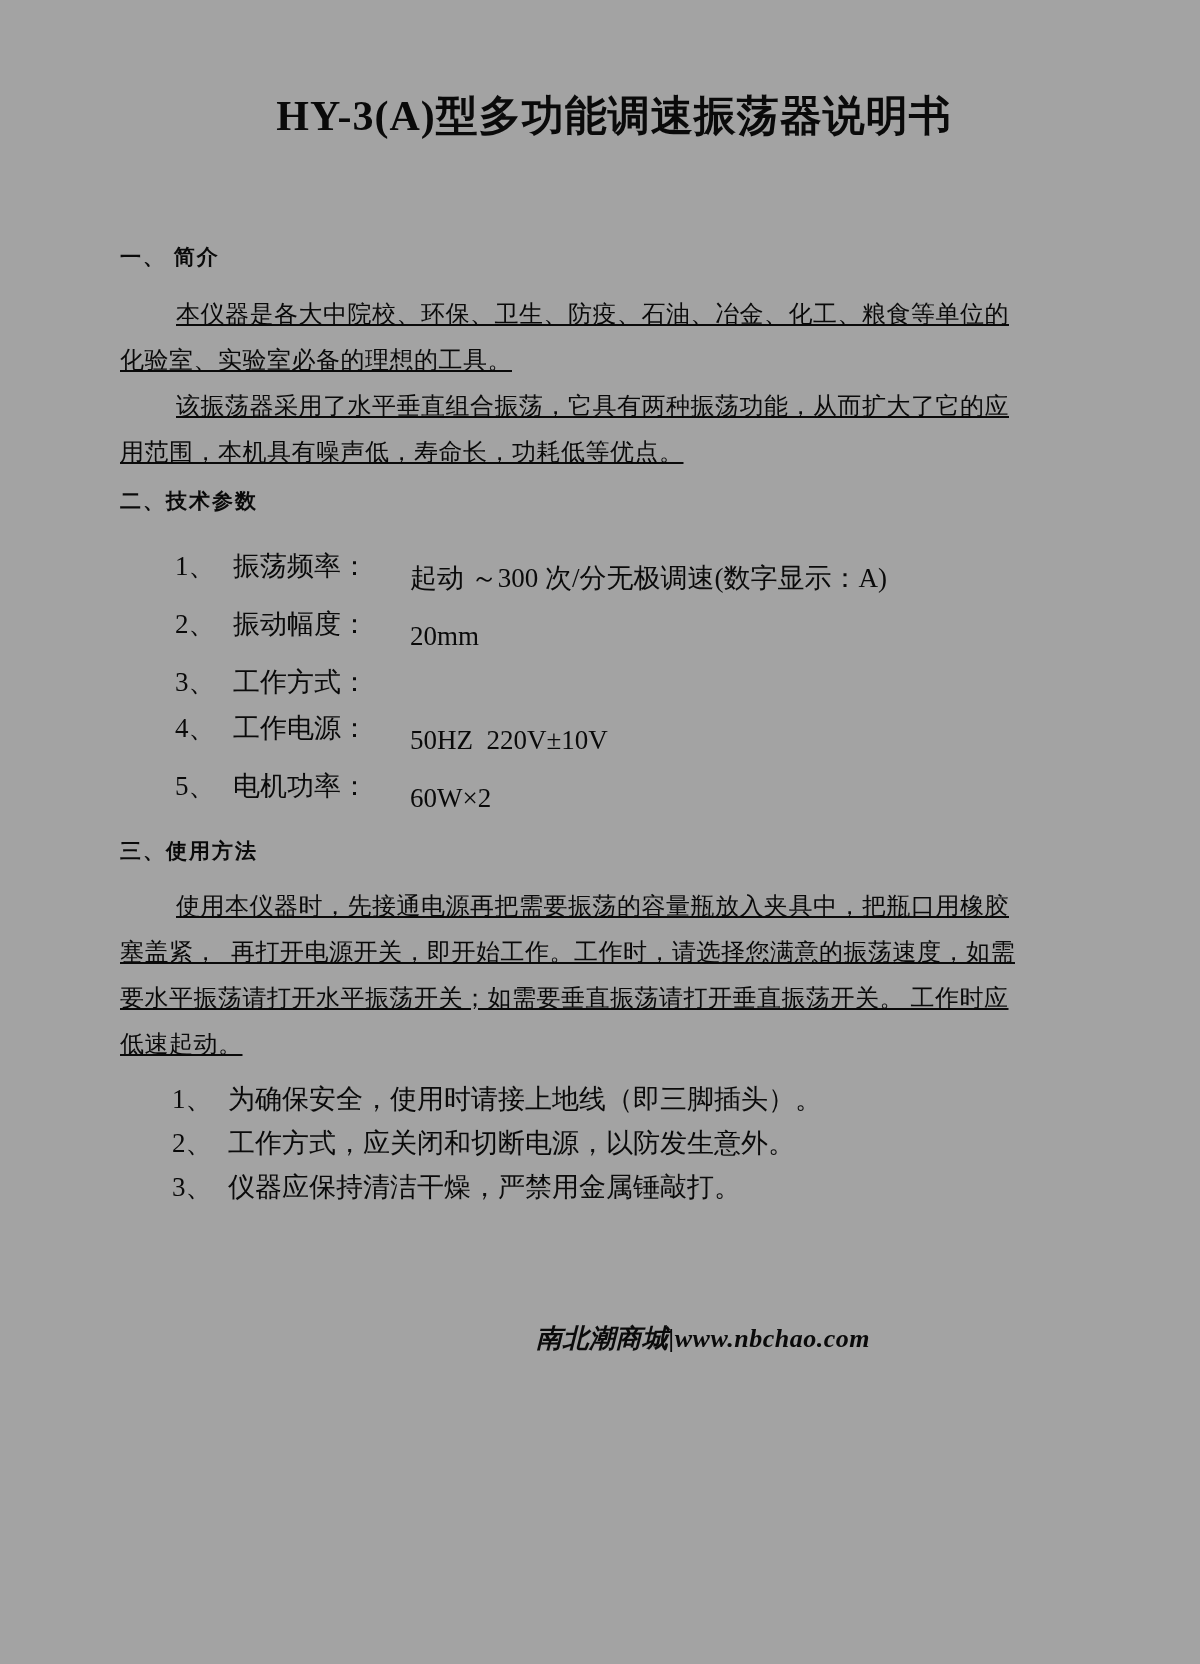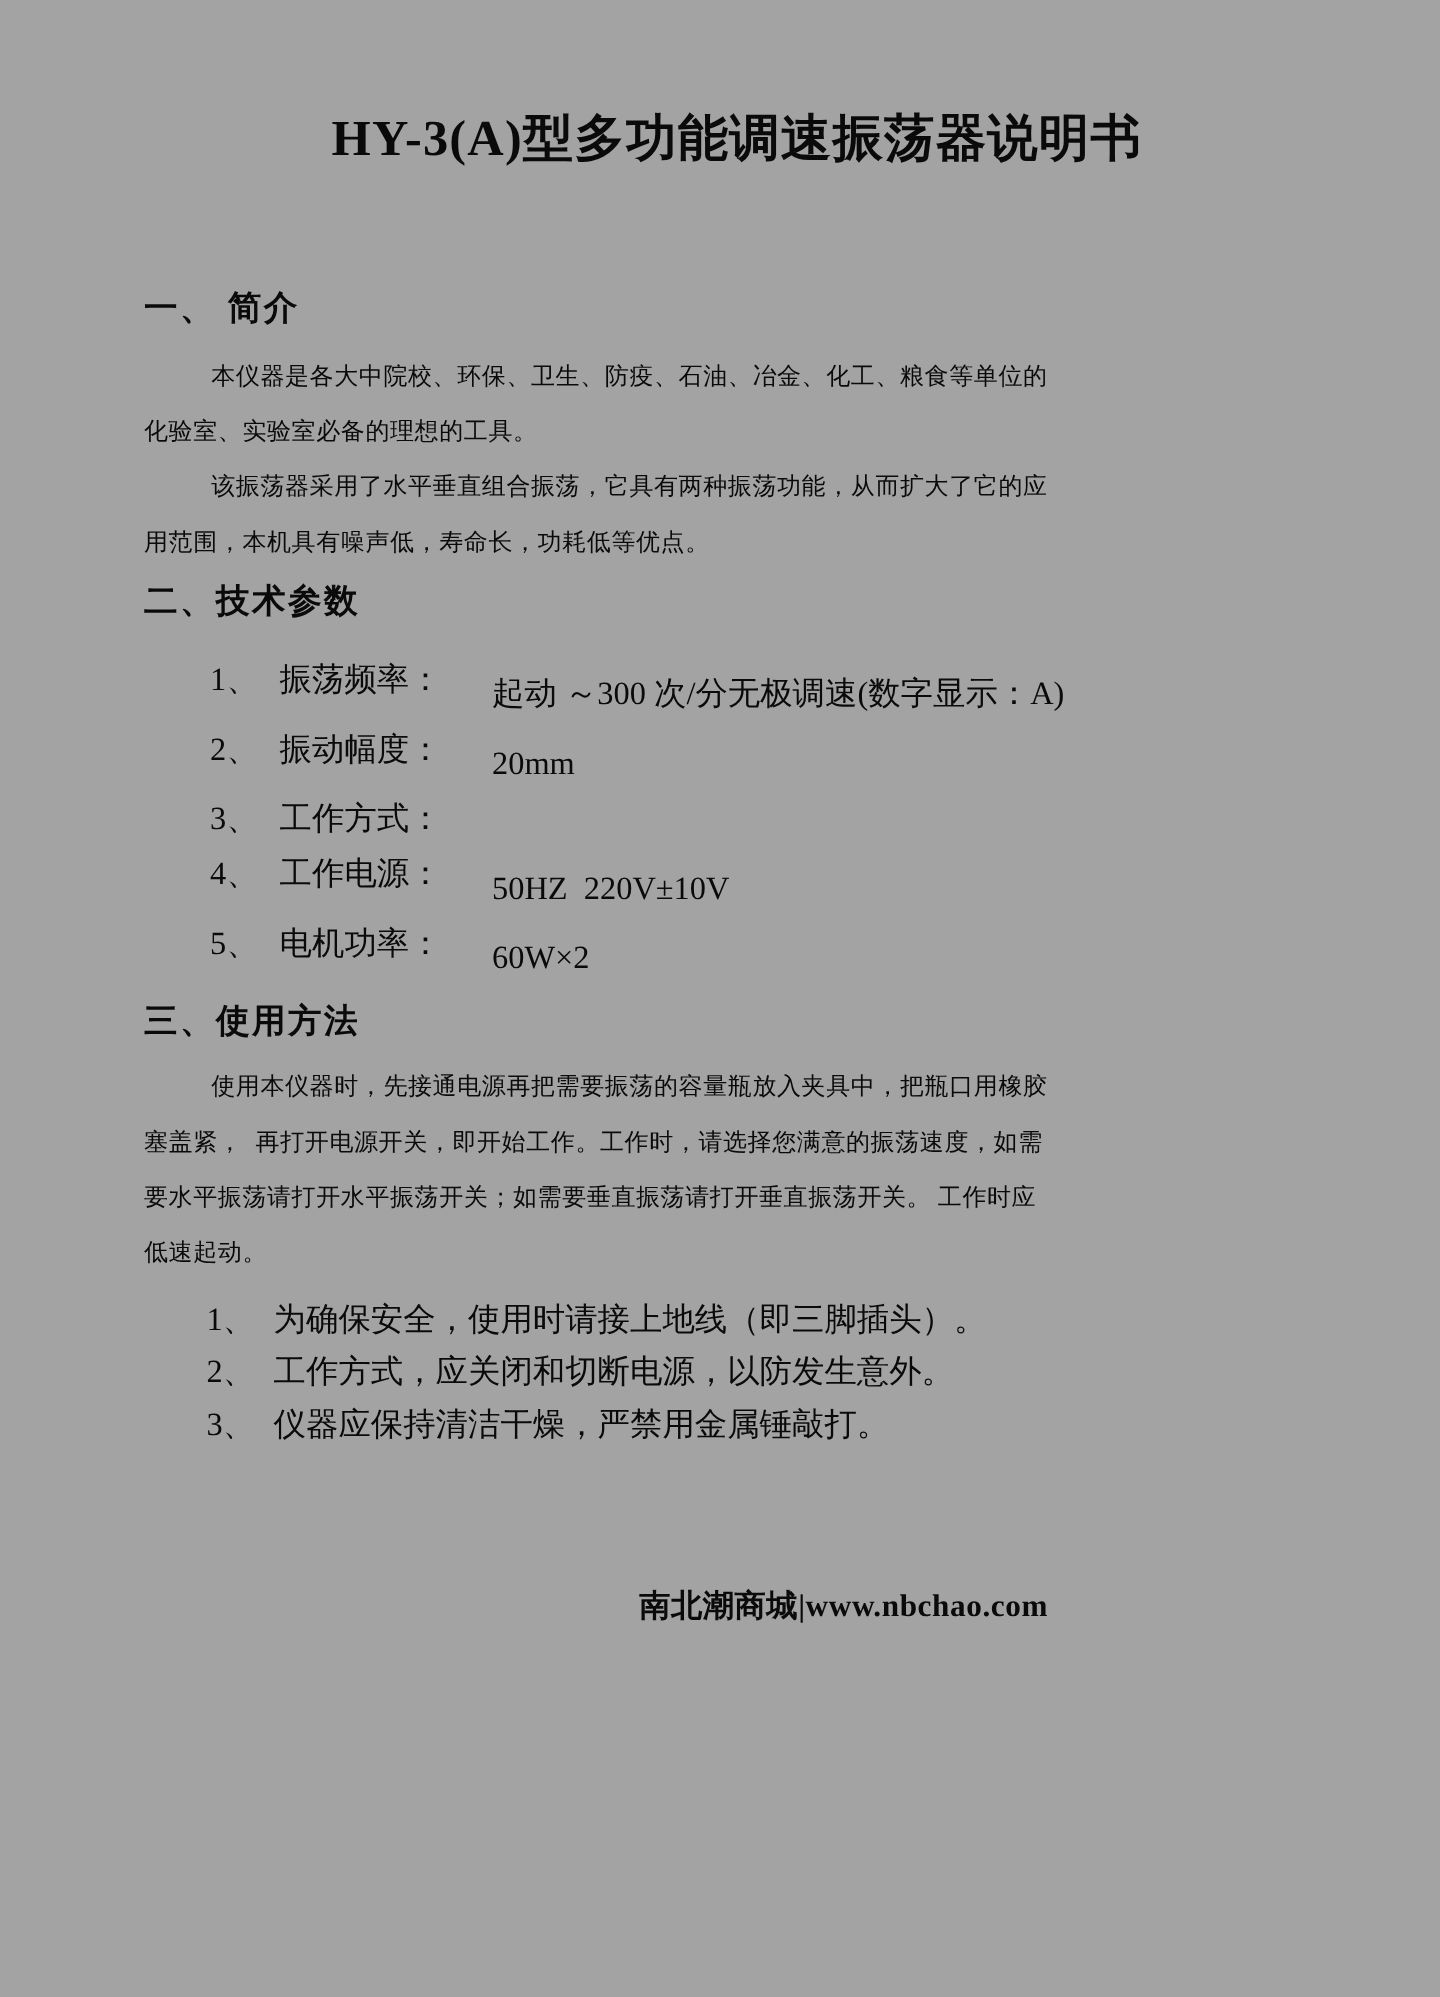--- a/index.html
+++ b/index.html
@@ -29,36 +29,37 @@
     font-family: "Liberation Serif", "DejaVu Serif", serif;
     letter-spacing: 1px;
   }
   .content {
     margin-left: 120px;
     margin-right: 130px;
   }
   .section-heading {
     margin: 0;
     font-family: "Liberation Sans", "DejaVu Sans", sans-serif;
-    font-size: 28px;
+    font-size: 21px;
     line-height: 40px;
     font-weight: 600;
     letter-spacing: 2px;
   }
   .heading-intro  { margin-top: 92px; }
   .heading-params { margin-top: 6px; }
   .heading-usage  { margin-top: 10px; }
   .heading-notes  { margin-top: 20px; }
 
   .para {
     margin: 0;
-    font-size: 20px;
+    font-size: 24px;
     line-height: 46px;
     white-space: pre-wrap;
     letter-spacing: 0.5px;
+    text-decoration: underline;
   }
   .indent { text-indent: 56px; }
   .para-first { margin-top: 14px; }
   .para-usage { margin-top: 12px; }
 
   .param-list { margin-top: 22px; }
   .param-row {
     display: flex;
     font-size: 27px;
     line-height: 46px;
@@ -90,20 +91,21 @@
   }
 
   .doc-footer {
     margin-top: 112px;
     text-align: center;
     position: relative;
     left: 108px;
     font-size: 26px;
     font-weight: bold;
     letter-spacing: 0.5px;
+    font-style: italic;
   }
 </style>
 </head>
 <body>
 
 <div class="page">
 
   <h1 class="doc-title">HY-3(A)型多功能调速振荡器说明书</h1>
 
   <div class="content">

